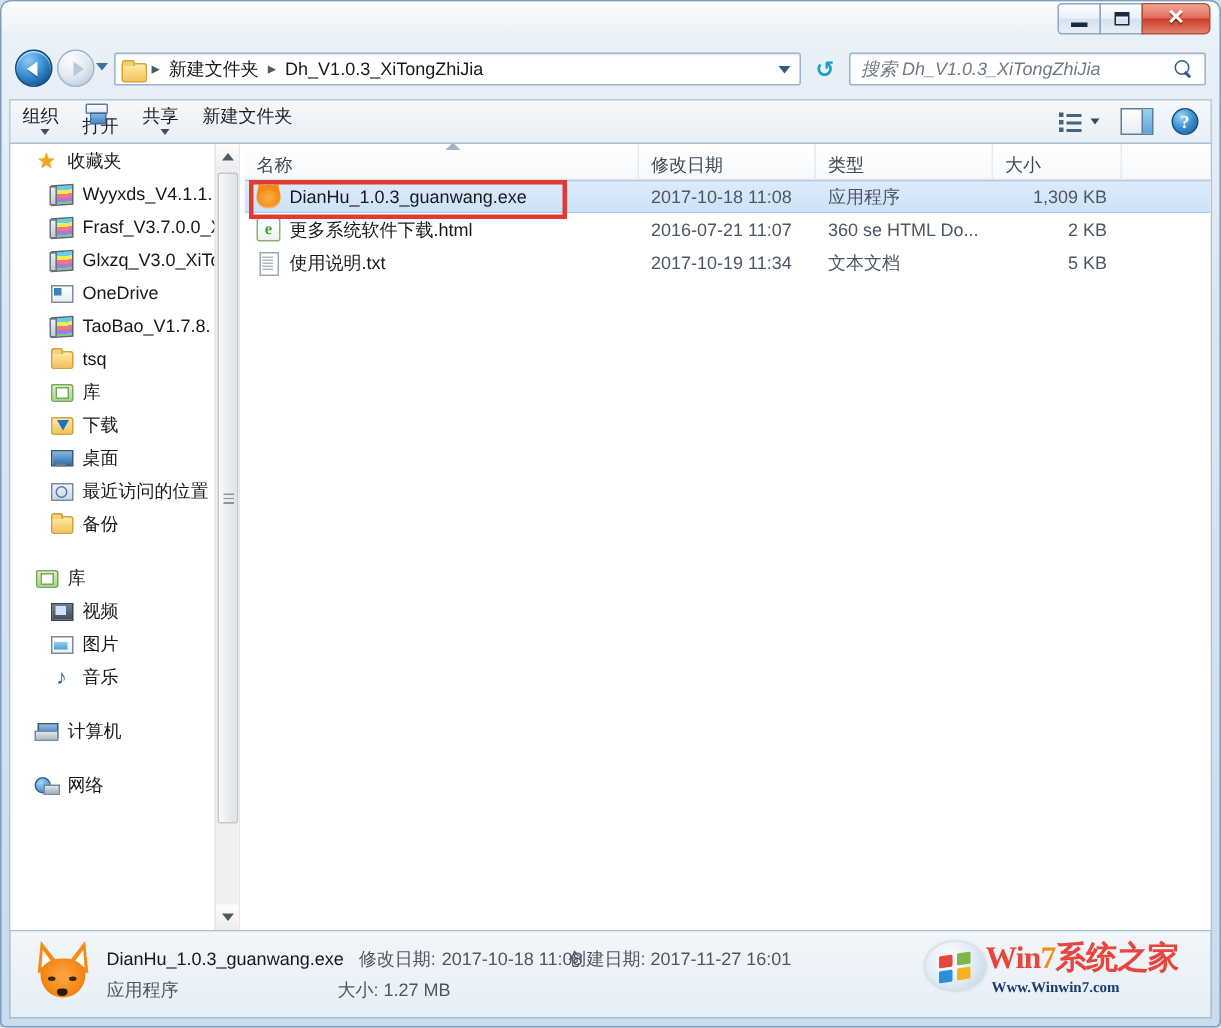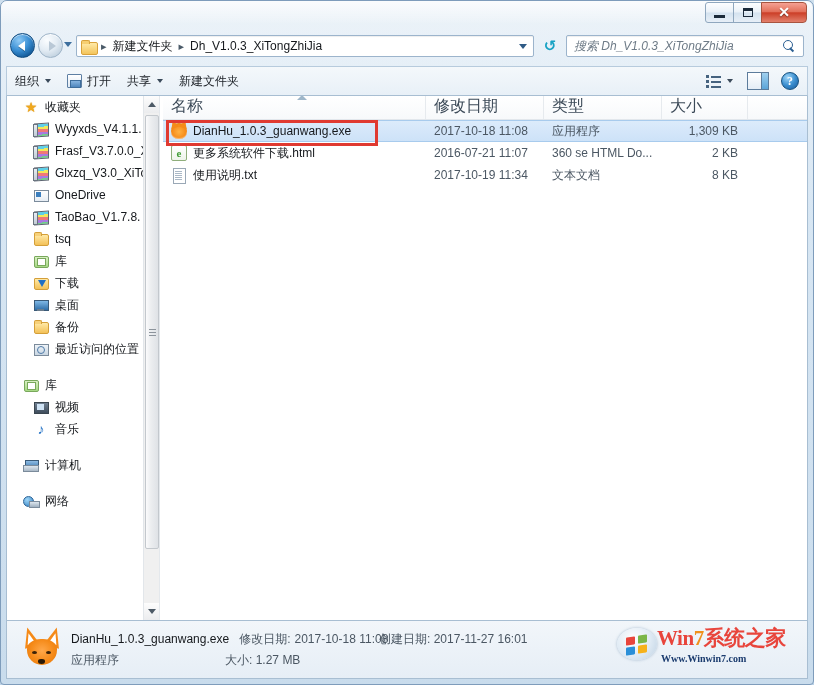--- a/index.html
+++ b/index.html
@@ -211,20 +211,21 @@
     background: linear-gradient(180deg,#f4f8fb 0%, #e8f0f7 100%);
     border: 1px solid #b7cbdd;
     border-bottom: 1px solid #a8bed2;
     display: flex; align-items: center;
   }
   .tb-item {
     display: flex; align-items: center;
     height: 24px; padding: 0 8px;
     font-size: 12px; color: #1a1f25;
     white-space: nowrap;
+    flex-direction: column;
   }
   .tb-caret {
     width: 0; height: 0;
     border-left: 3.5px solid transparent;
     border-right: 3.5px solid transparent;
     border-top: 4.5px solid #3a4a5a;
     margin-left: 6px;
   }
   #open-icon {
     width: 15px; height: 14px;
@@ -542,22 +543,22 @@
     overflow: hidden;
   }
   #col-headers {
     display: flex;
     height: 24px;
     background: linear-gradient(180deg,#ffffff 0%, #f7f9fb 100%);
     border-bottom: 1px solid #e2e7ec;
     position: relative;
   }
   .col-head {
-    font-size: 16px; color: #3c4a58;
-    display: flex; align-items: flex-start;
+    font-size: 12px; color: #3c4a58;
+    display: flex; align-items: flex-end;
     padding-left: 8px;
     border-right: 1px solid #e6eaee;
     height: 100%;
     position: relative;
   }
   #sort-arrow {
     position: absolute;
     left: 134px; top: -1px;
     width: 0; height: 0;
     border-left: 5px solid transparent;
@@ -879,37 +880,41 @@
       </div>
       <div class="nav-item">
         <span class="nav-icon ic-download"></span>
         <span class="nav-label">下载</span>
       </div>
       <div class="nav-item">
         <span class="nav-icon ic-desktop"></span>
         <span class="nav-label">桌面</span>
       </div>
       <div class="nav-item">
+        <span class="nav-icon ic-recent"></span>
+        <span class="nav-label">最近访问的位置</span>
+      </div>
+      <div class="nav-item">
         <span class="nav-icon ic-folder"></span>
         <span class="nav-label">备份</span>
-      </div>
-      <div class="nav-item">
-        <span class="nav-icon ic-recent"></span>
-        <span class="nav-label">最近访问的位置</span>
       </div>
 
       <div class="nav-spacer"></div>
 
       <div class="nav-group-header">
         <span class="nav-icon ic-library"></span>
         <span class="nav-label">库</span>
       </div>
       <div class="nav-item">
         <span class="nav-icon ic-video"></span>
         <span class="nav-label">视频</span>
+      </div>
+      <div class="nav-item">
+        <span class="nav-icon ic-picture"></span>
+        <span class="nav-label">图片</span>
       </div>
       <div class="nav-item">
         <span class="nav-icon ic-music">♪</span>
         <span class="nav-label">音乐</span>
       </div>
 
       <div class="nav-spacer"></div>
 
       <div class="nav-group-header">
         <span class="nav-icon ic-computer"></span>
@@ -975,21 +980,21 @@
         <div class="cell-size" style="width:86px">2 KB</div>
       </div>
 
       <div class="row">
         <div class="cell-name" style="width:263px">
           <span class="file-icon ic-txt"></span>
           <span>使用说明.txt</span>
         </div>
         <div class="cell-date" style="width:118px">2017-10-19 11:34</div>
         <div class="cell-type" style="width:118px">文本文档</div>
-        <div class="cell-size" style="width:86px">8 KB</div>
+        <div class="cell-size" style="width:86px">5 KB</div>
       </div>
 
       <div id="red-highlight-box"></div>
     </div>
   </div>
 
   <div id="detailspane">
     <div id="details-fox-icon">
       <span class="big-fox-ear left"></span>
       <span class="big-fox-ear right"></span>

